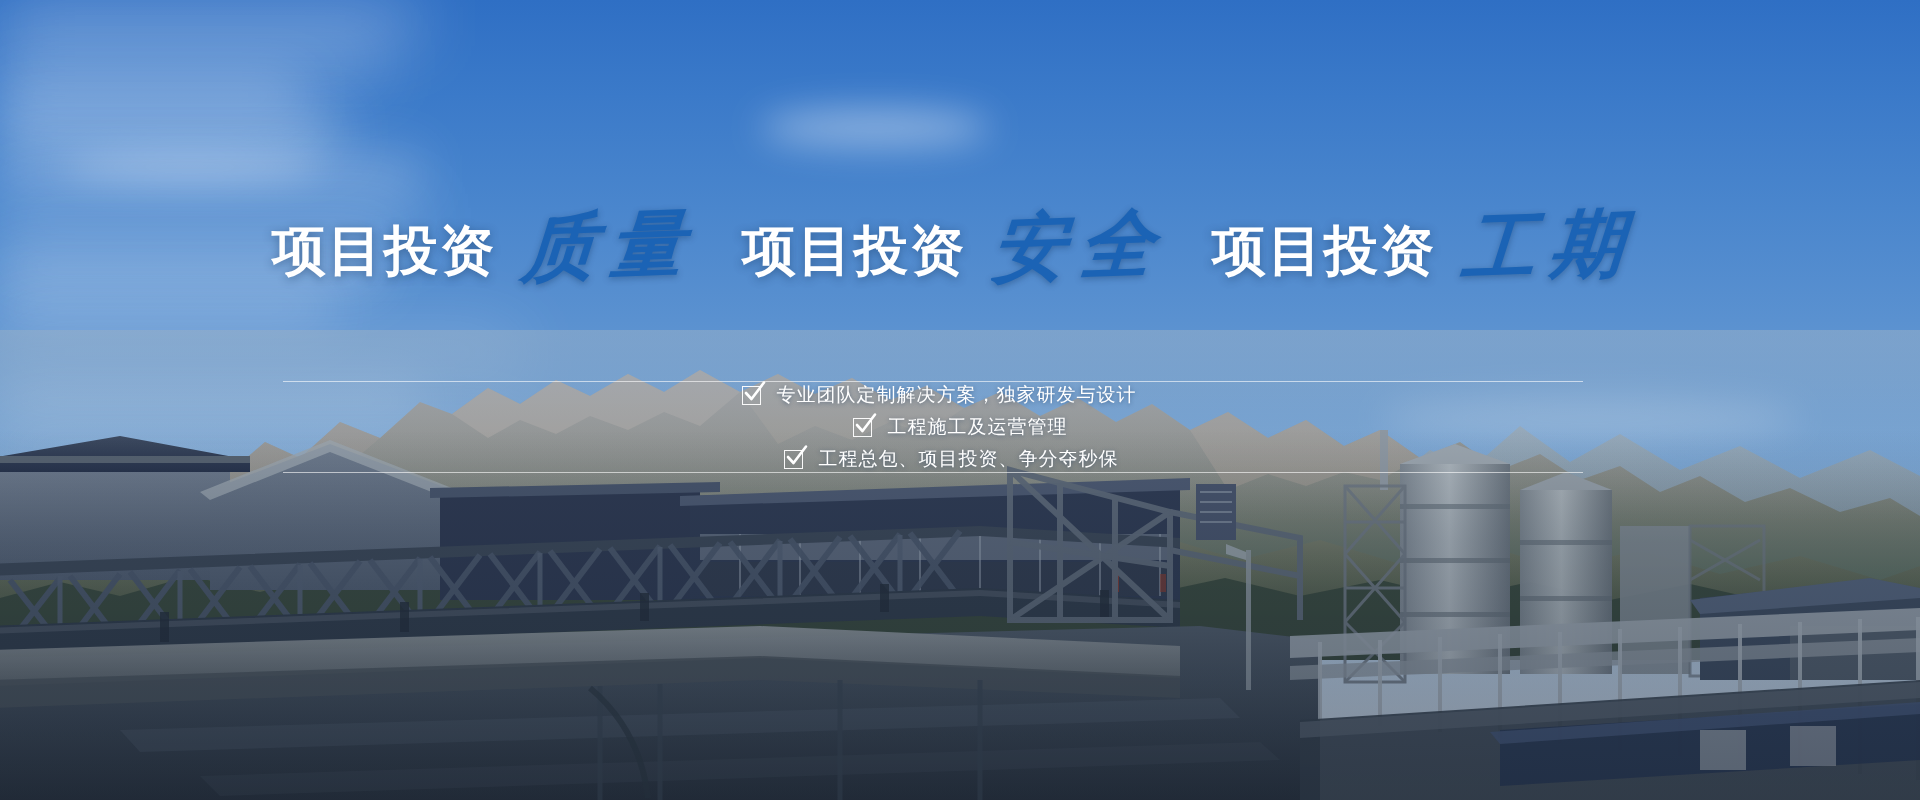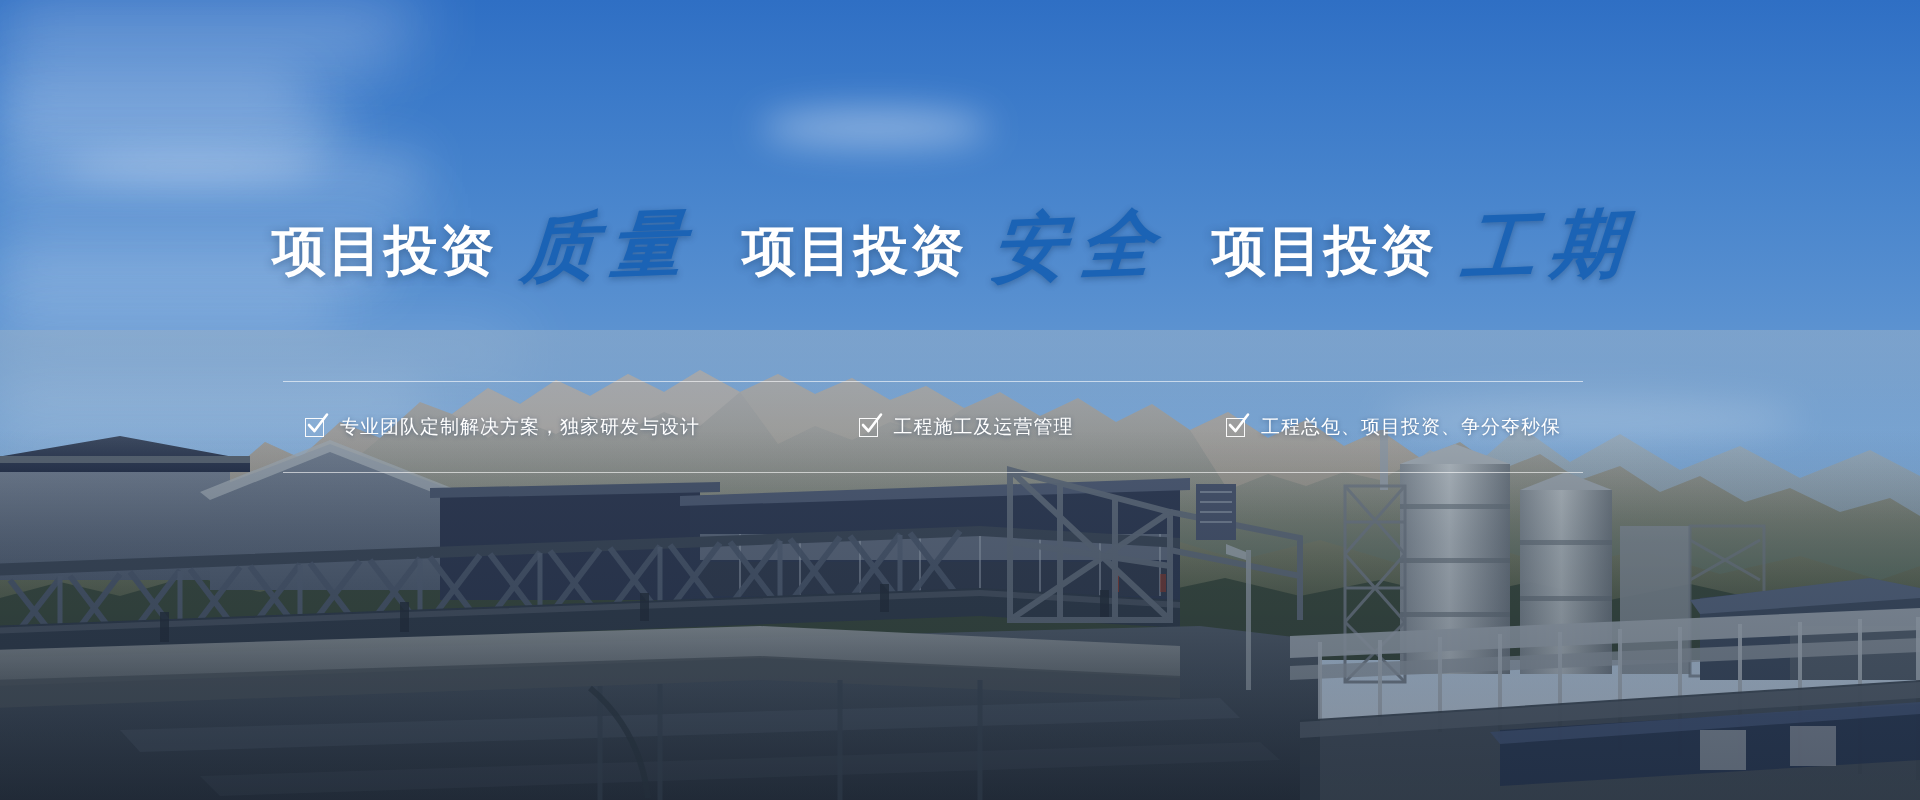--- a/index.html
+++ b/index.html
@@ -86,20 +86,21 @@
   .features{
     position:absolute;
     left:283px;top:381px;
     width:1300px;height:92px;
     border-top:1px solid rgba(255,255,255,.60);
     border-bottom:1px solid rgba(255,255,255,.60);
     display:flex;
     align-items:center;
     justify-content:space-between;
     padding:0 10px;
+    flex-direction:column;
   }
   .feat{
     display:flex;align-items:center;
     color:#ffffff;
     font-size:19px;
     letter-spacing:1px;
     text-shadow:0 1px 4px rgba(20,50,90,.5);
     white-space:nowrap;
   }
   .chk{

